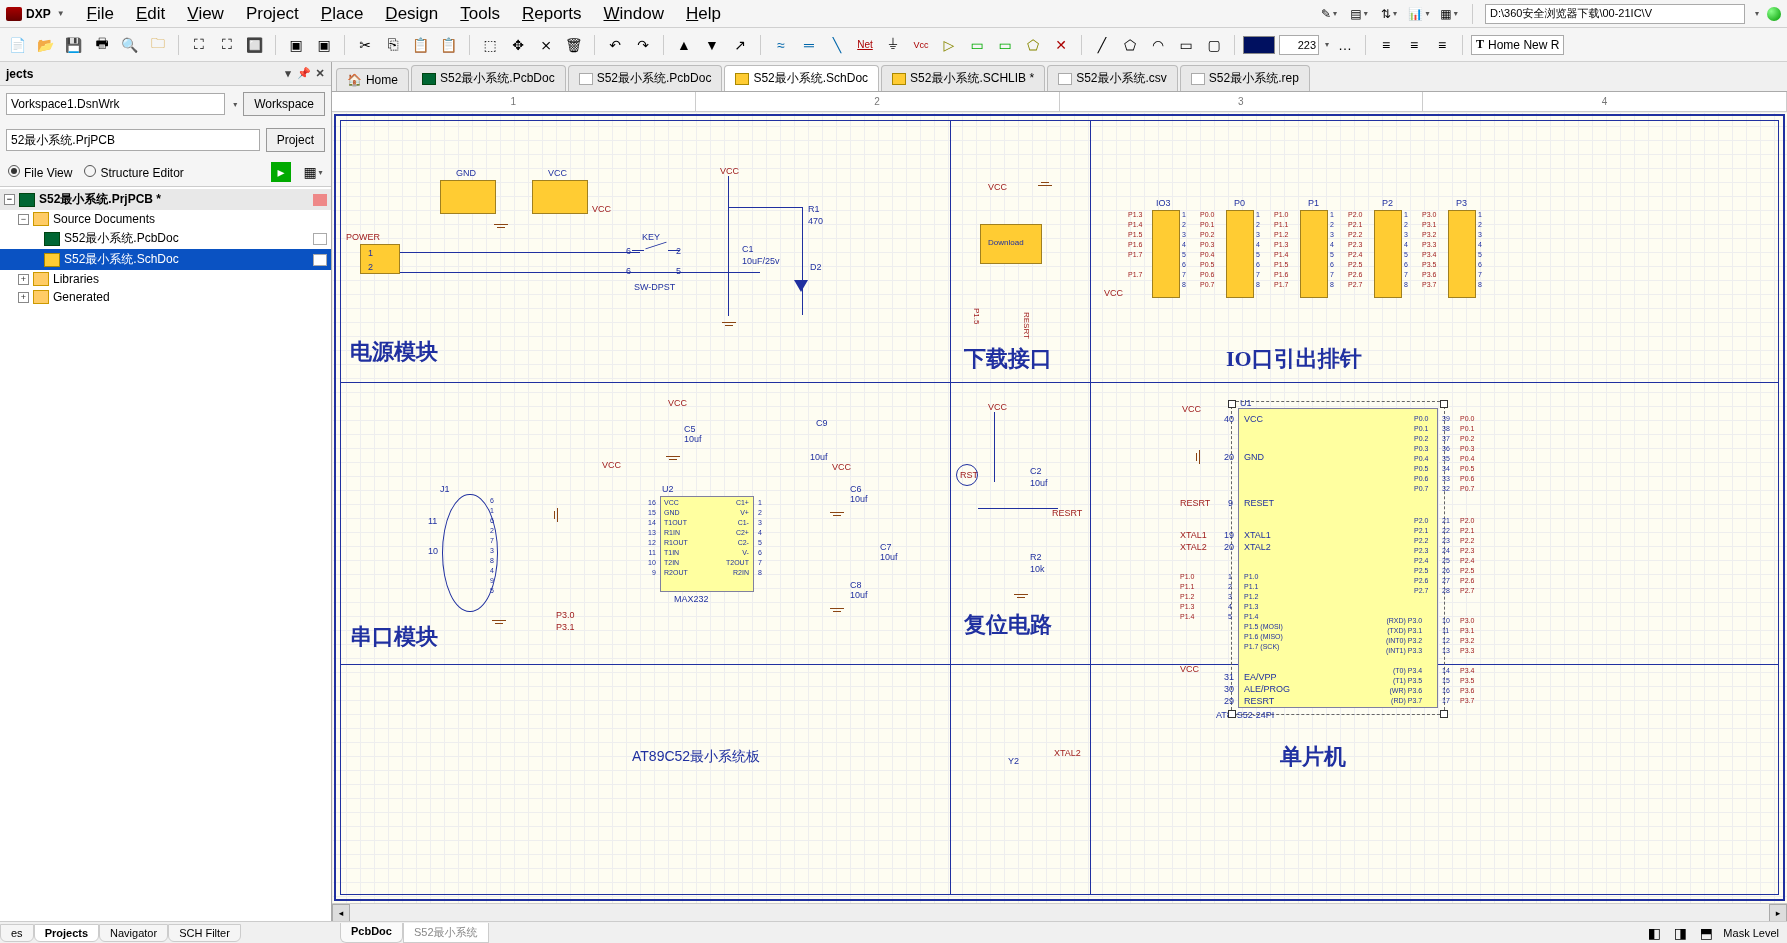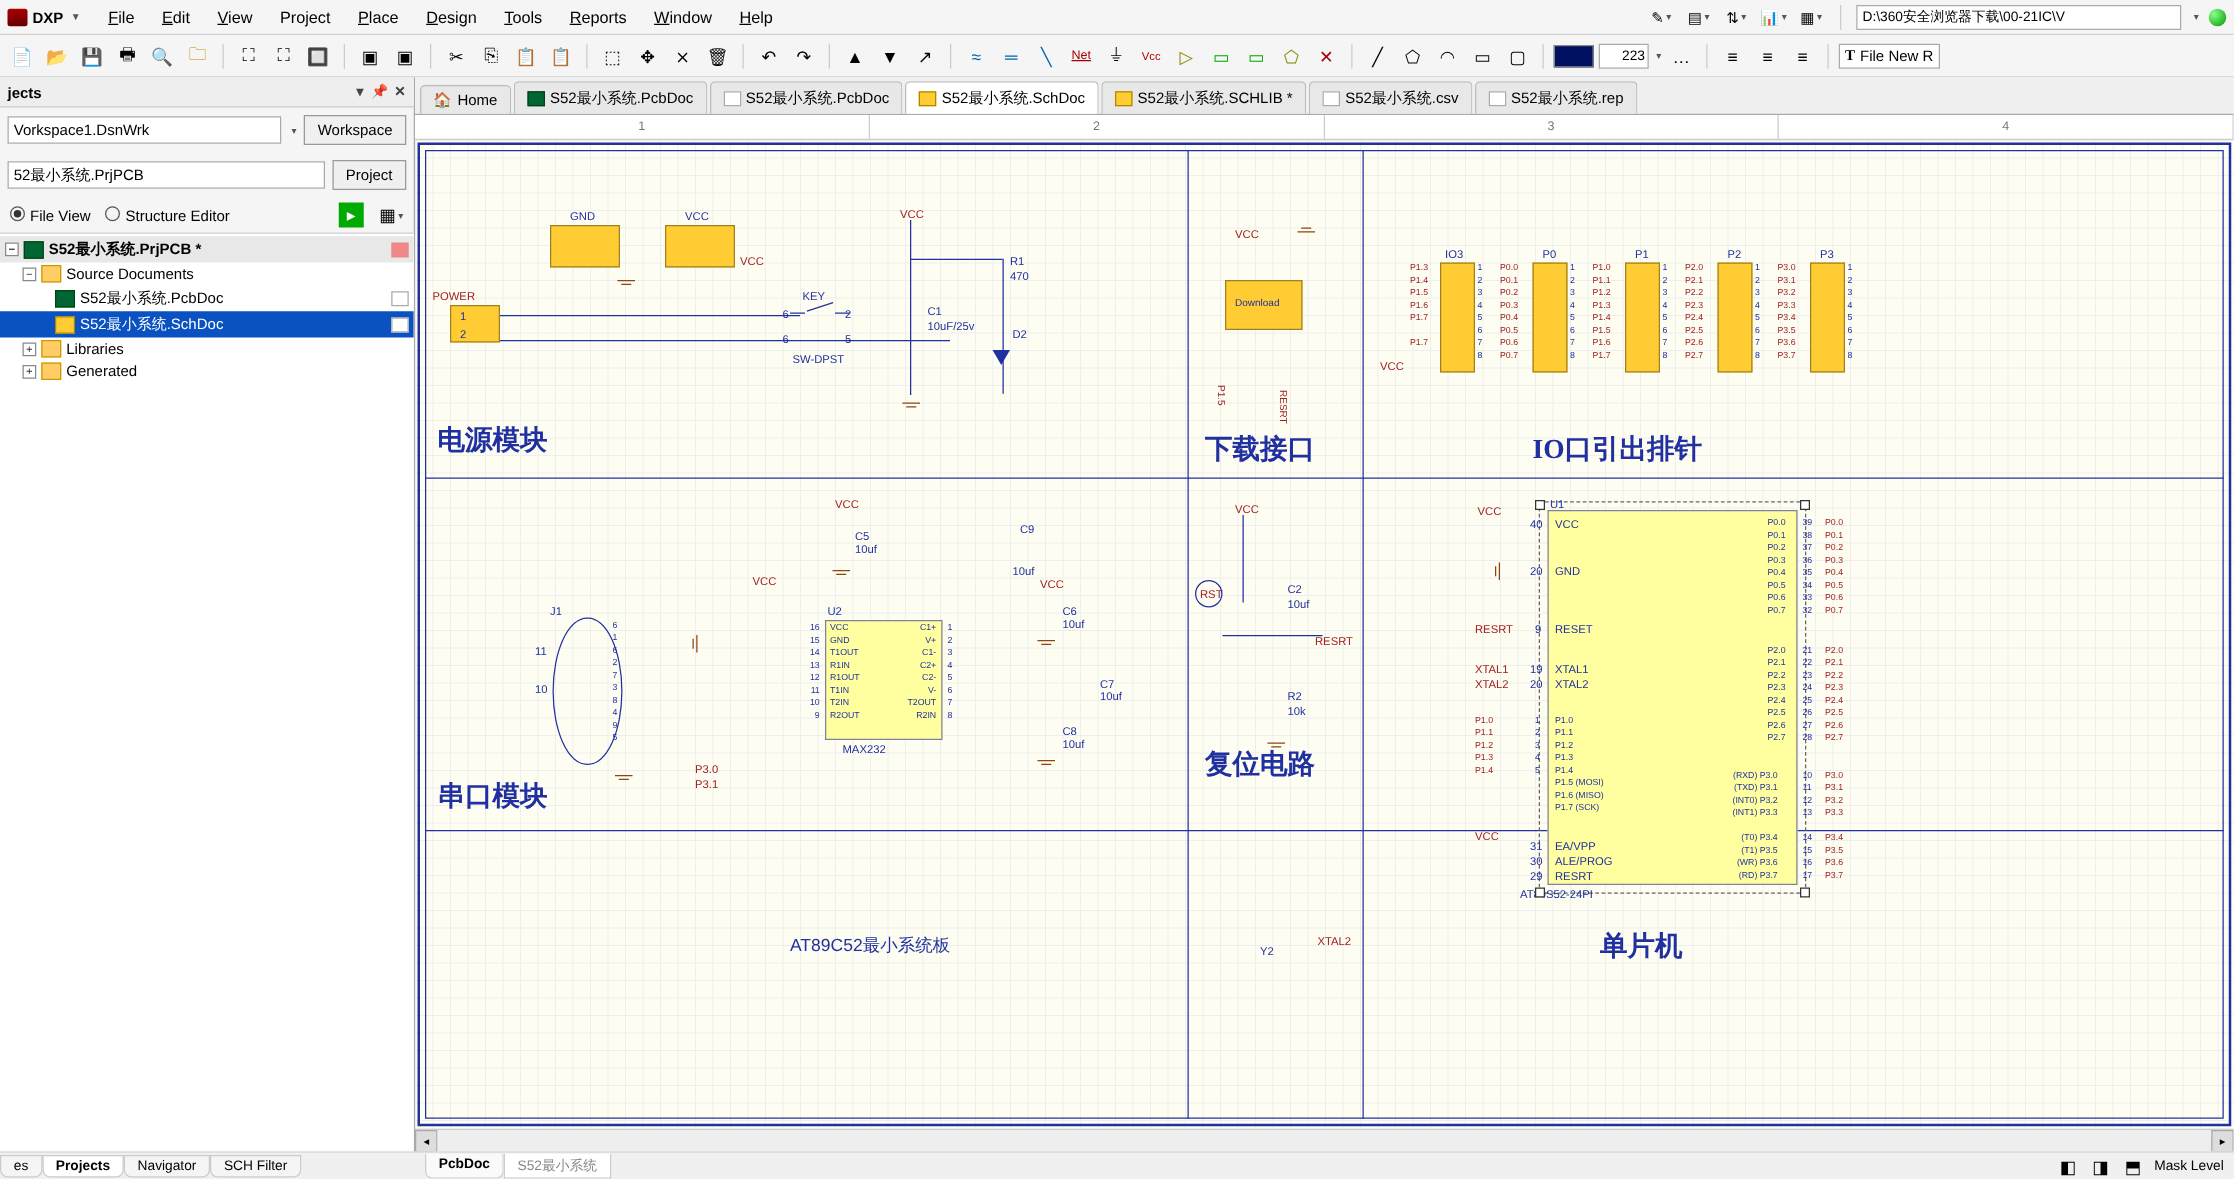--- a/index.html
+++ b/index.html
@@ -1,20 +1,20 @@
 <!DOCTYPE html>
 <html><head>
 <meta charset="utf-8">
 <style>
 * { box-sizing: border-box; margin: 0; padding: 0; font-family: "Segoe UI", Tahoma, sans-serif; }
 body { width: 1787px; height: 943px; background: #f0f0f0; overflow: hidden; font-size: 12px; }
 
 
 .menu-bar { height: 28px; background: #f5f5f5; display: flex; align-items: center; gap: 2px; padding: 0 6px; border-bottom: 1px solid #d0d0d0; }
-.menu-item { padding: 4px 10px; font-size: 13px; cursor: pointer; }
+.menu-item { padding: 4px 10px; font-size: 17px; cursor: pointer; }
 .menu-item u { text-decoration: underline; }
 .dxp-logo { font-weight: bold; margin-right: 10px; display: flex; align-items: center; gap: 4px; }
 .dxp-logo::before { content: ""; width: 16px; height: 14px; background: linear-gradient(#a00, #600); border-radius: 2px; }
 .menu-spacer { flex: 1; }
 .menu-right { display: flex; align-items: center; gap: 8px; }
 .tool-ico { width: 22px; height: 22px; display: inline-flex; align-items: center; justify-content: center; border: 1px solid transparent; cursor: pointer; }
 .dropdown-arrow { font-size: 8px; color: #555; margin-left: 2px; }
 .path-input { width: 260px; height: 20px; font-size: 11px; padding: 0 4px; border: 1px solid #aaa; }
 .green-dot { width: 14px; height: 14px; border-radius: 50%; background: radial-gradient(circle at 30% 30%, #8f8, #090); }
 
@@ -192,21 +192,21 @@
   <input class="num-input" value="223" style="">
     <span class="dropdown-arrow">▾</span>
   <span class="tb-btn">…</span>
   <span class="tb-sep"></span>
   <span class="tb-btn">≡</span>
   <span class="tb-btn">≡</span>
   <span class="tb-btn">≡</span>
   <span class="tb-sep"></span>
   <span class="font-box">
       <span style="font-family:serif;font-weight:bold;margin-right:4px">T</span>
-      <span>File New R</span>
+      <span>Home New R</span>
     </span>
 </div>
 
 <div class="main-layout">
 
   <div class="left-panel">
     <div class="panel-header">
       <span>jects</span>
       <div class="panel-header-icons">
         <span class="ph-ico">▾</span>
@@ -425,21 +425,21 @@
         <div class="net-label" style="left:500px;top:350px">VCC</div>
         <div class="part-label" style="left:518px;top:372px">C6</div>
         <div class="part-label" style="left:518px;top:382px">10uf</div>
         <div class="gnd" style="left:498px;top:400px"></div>
         <div class="part-label" style="left:548px;top:430px">C7</div>
         <div class="part-label" style="left:548px;top:440px">10uf</div>
         <div class="part-label" style="left:518px;top:468px">C8</div>
         <div class="part-label" style="left:518px;top:478px">10uf</div>
         <div class="gnd" style="left:498px;top:496px"></div>
 
-        <div class="block-title" style="left:632px;top:484px">复位电路</div>
+        <div class="block-title" style="left:632px;top:498px">复位电路</div>
         <div class="net-label" style="left:656px;top:290px">VCC</div>
         <div class="wire wire-v" style="left:662px;top:300px;height:70px"></div>
         <div class="net-label" style="left:628px;top:358px">RST</div>
         <div style="position:absolute;left:624px;top:352px;width:22px;height:22px;border:1px solid #2030a0;border-radius:50%"></div>
         <div class="part-label" style="left:698px;top:354px">C2</div>
         <div class="part-label" style="left:698px;top:366px">10uf</div>
         <div class="net-label" style="left:720px;top:396px">RESRT</div>
         <div class="wire wire-h" style="left:646px;top:396px;width:80px"></div>
         <div class="part-label" style="left:698px;top:440px">R2</div>
         <div class="part-label" style="left:698px;top:452px">10k</div>

